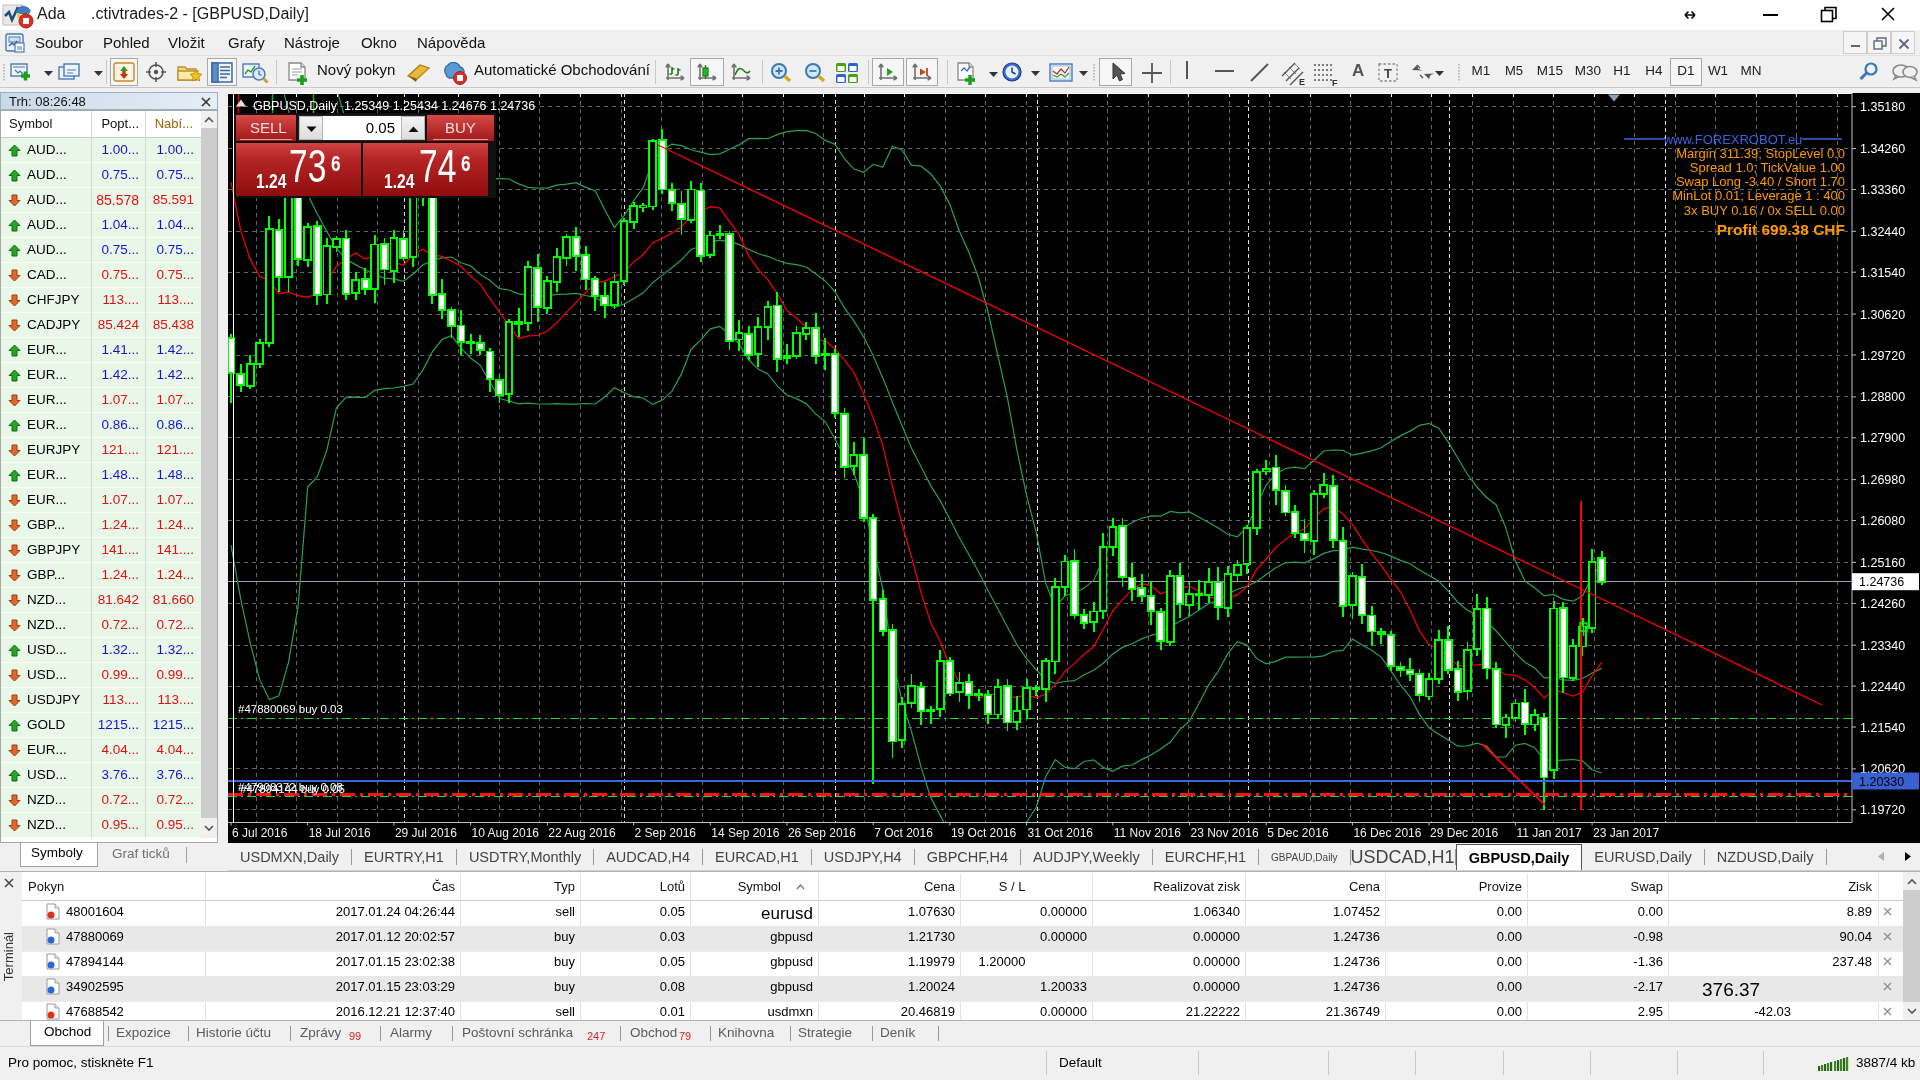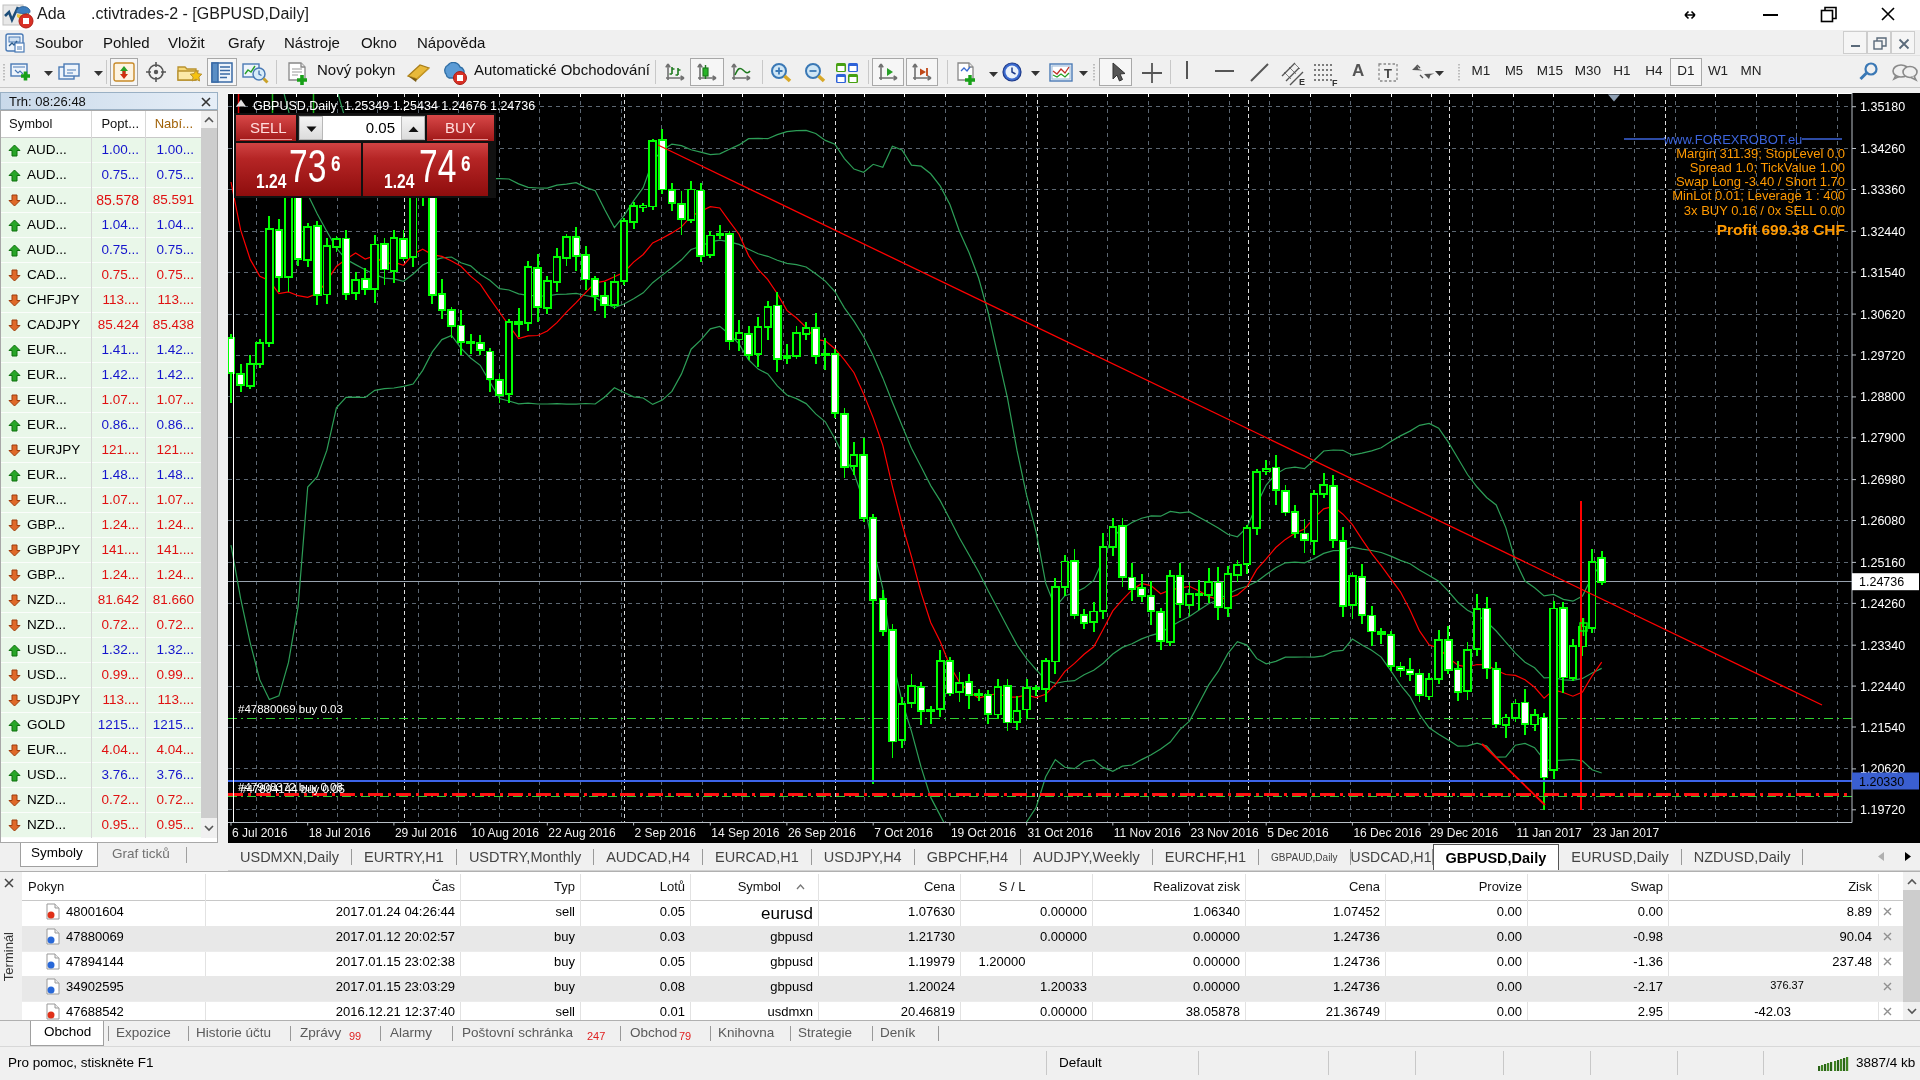--- a/index.html
+++ b/index.html
@@ -1086,21 +1086,21 @@
 <div style="display:flex;align-items:center;padding:0 12px;font-size:14.5px;color:#444">USDJPY,H4</div>
 <div style="width:1px;height:16px;background:#999"></div>
 <div style="display:flex;align-items:center;padding:0 12px;font-size:14.5px;color:#444">GBPCHF,H4</div>
 <div style="width:1px;height:16px;background:#999"></div>
 <div style="display:flex;align-items:center;padding:0 12px;font-size:14.5px;color:#444">AUDJPY,Weekly</div>
 <div style="width:1px;height:16px;background:#999"></div>
 <div style="display:flex;align-items:center;padding:0 12px;font-size:14.5px;color:#444">EURCHF,H1</div>
 <div style="width:1px;height:16px;background:#999"></div>
 <div style="display:flex;align-items:center;padding:0 12px;font-size:10px;color:#444">GBPAUD,Daily</div>
 <div style="width:1px;height:16px;background:#999"></div>
-<div style="display:flex;align-items:center;padding:0 0;font-size:14px;color:#444">USDCAD,H1</div>
+<div style="display:flex;align-items:center;padding:0 0;font-size:18px;color:#444">USDCAD,H1</div>
 <div style="width:1px;height:16px;background:#999"></div>
 <div style="height:26px;background:#fff;border:1px solid #555;border-bottom:0;display:flex;align-items:center;padding:0 12px;font-size:14.5px;font-weight:bold;color:#000">GBPUSD,Daily</div>
 <div style="display:flex;align-items:center;padding:0 12px;font-size:14.5px;color:#444">EURUSD,Daily</div>
 <div style="width:1px;height:16px;background:#999"></div>
 <div style="display:flex;align-items:center;padding:0 12px;font-size:14.5px;color:#444">NZDUSD,Daily</div>
 <div style="width:1px;height:16px;background:#999"></div>
 </div>
 <svg class="abs" style="left:1648px;top:8px" width="10" height="11" viewBox="0 0 10 11">
       <path d="M8 1 L2 5.5 L8 10 Z" fill="#b0b0b0"></path>
     </svg>
@@ -1216,38 +1216,38 @@
 <span class="abs" style="left:285px;top:107px;width:170px;text-align:right;font-size:13px;color:#000">2017.01.15 23:03:29</span>
 <span class="abs" style="left:405px;top:107px;width:170px;text-align:right;font-size:13px;color:#000">buy</span>
 <span class="abs" style="left:515px;top:107px;width:170px;text-align:right;font-size:13px;color:#000">0.08</span>
 <span class="abs" style="left:643px;top:107px;width:170px;text-align:right;font-size:13px;color:#000">gbpusd</span>
 <span class="abs" style="left:785px;top:107px;width:170px;text-align:right;font-size:13px;color:#000">1.20024</span>
 <span class="abs" style="left:917px;top:107px;width:170px;text-align:right;font-size:13px;color:#000">1.20033</span>
 <span class="abs" style="left:1070px;top:107px;width:170px;text-align:right;font-size:13px;color:#000">0.00000</span>
 <span class="abs" style="left:1210px;top:107px;width:170px;text-align:right;font-size:13px;color:#000">1.24736</span>
 <span class="abs" style="left:1352px;top:107px;width:170px;text-align:right;font-size:13px;color:#000">0.00</span>
 <span class="abs" style="left:1493px;top:107px;width:170px;text-align:right;font-size:13px;color:#000">-2.17</span>
-<span class="abs" style="left:1702px;top:107px;width:170px;text-align:center;font-size:11px;color:#000">376.37</span>
+<span class="abs" style="left:1702px;top:107px;width:170px;text-align:left;font-size:19px;color:#000">376.37</span>
 <svg class="abs" style="left:1883px;top:110px" width="9" height="9" viewBox="0 0 9 9">
       <path d="M1 1 L8 8 M8 1 L1 8" stroke="#909090" stroke-width="1.4"></path>
     </svg>
 <div class="abs" style="left:22px;top:129px;width:1881px;height:1px;background:#ececec"></div>
 <svg class="abs" style="left:46px;top:131px" width="14" height="17" viewBox="0 0 14 17">
       <path d="M1 1 h8 l4 4 v11 h-12 z" fill="#fff" stroke="#999" stroke-width="1"></path>
       <path d="M9 1 v4 h4" fill="#eee" stroke="#999" stroke-width="1"></path>
       <circle cx="5" cy="12" r="3.5" fill="#e03018"></circle>
     </svg>
 <span class="abs" style="left:66px;top:132px;font-size:13px;color:#000">47688542</span>
 <span class="abs" style="left:285px;top:132px;width:170px;text-align:right;font-size:13px;color:#000">2016.12.21 12:37:40</span>
 <span class="abs" style="left:405px;top:132px;width:170px;text-align:right;font-size:13px;color:#000">sell</span>
 <span class="abs" style="left:515px;top:132px;width:170px;text-align:right;font-size:13px;color:#000">0.01</span>
 <span class="abs" style="left:643px;top:132px;width:170px;text-align:right;font-size:13px;color:#000">usdmxn</span>
 <span class="abs" style="left:785px;top:132px;width:170px;text-align:right;font-size:13px;color:#000">20.46819</span>
 <span class="abs" style="left:917px;top:132px;width:170px;text-align:right;font-size:13px;color:#000">0.00000</span>
-<span class="abs" style="left:1070px;top:132px;width:170px;text-align:right;font-size:13px;color:#000">38.05878</span>
+<span class="abs" style="left:1070px;top:132px;width:170px;text-align:right;font-size:13px;color:#000">21.22222</span>
 <span class="abs" style="left:1210px;top:132px;width:170px;text-align:right;font-size:13px;color:#000">21.36749</span>
 <span class="abs" style="left:1352px;top:132px;width:170px;text-align:right;font-size:13px;color:#000">0.00</span>
 <span class="abs" style="left:1493px;top:132px;width:170px;text-align:right;font-size:13px;color:#000">2.95</span>
 <span class="abs" style="left:1621px;top:132px;width:170px;text-align:right;font-size:13px;color:#000">-42.03</span>
 <svg class="abs" style="left:1883px;top:135px" width="9" height="9" viewBox="0 0 9 9">
       <path d="M1 1 L8 8 M8 1 L1 8" stroke="#909090" stroke-width="1.4"></path>
     </svg>
 
 <div class="abs" style="left:1903px;top:0;width:17px;height:149px;background:#f0f0f0">
 <svg class="abs" style="left:4px;top:6px" width="10" height="8" viewBox="0 0 10 8">

